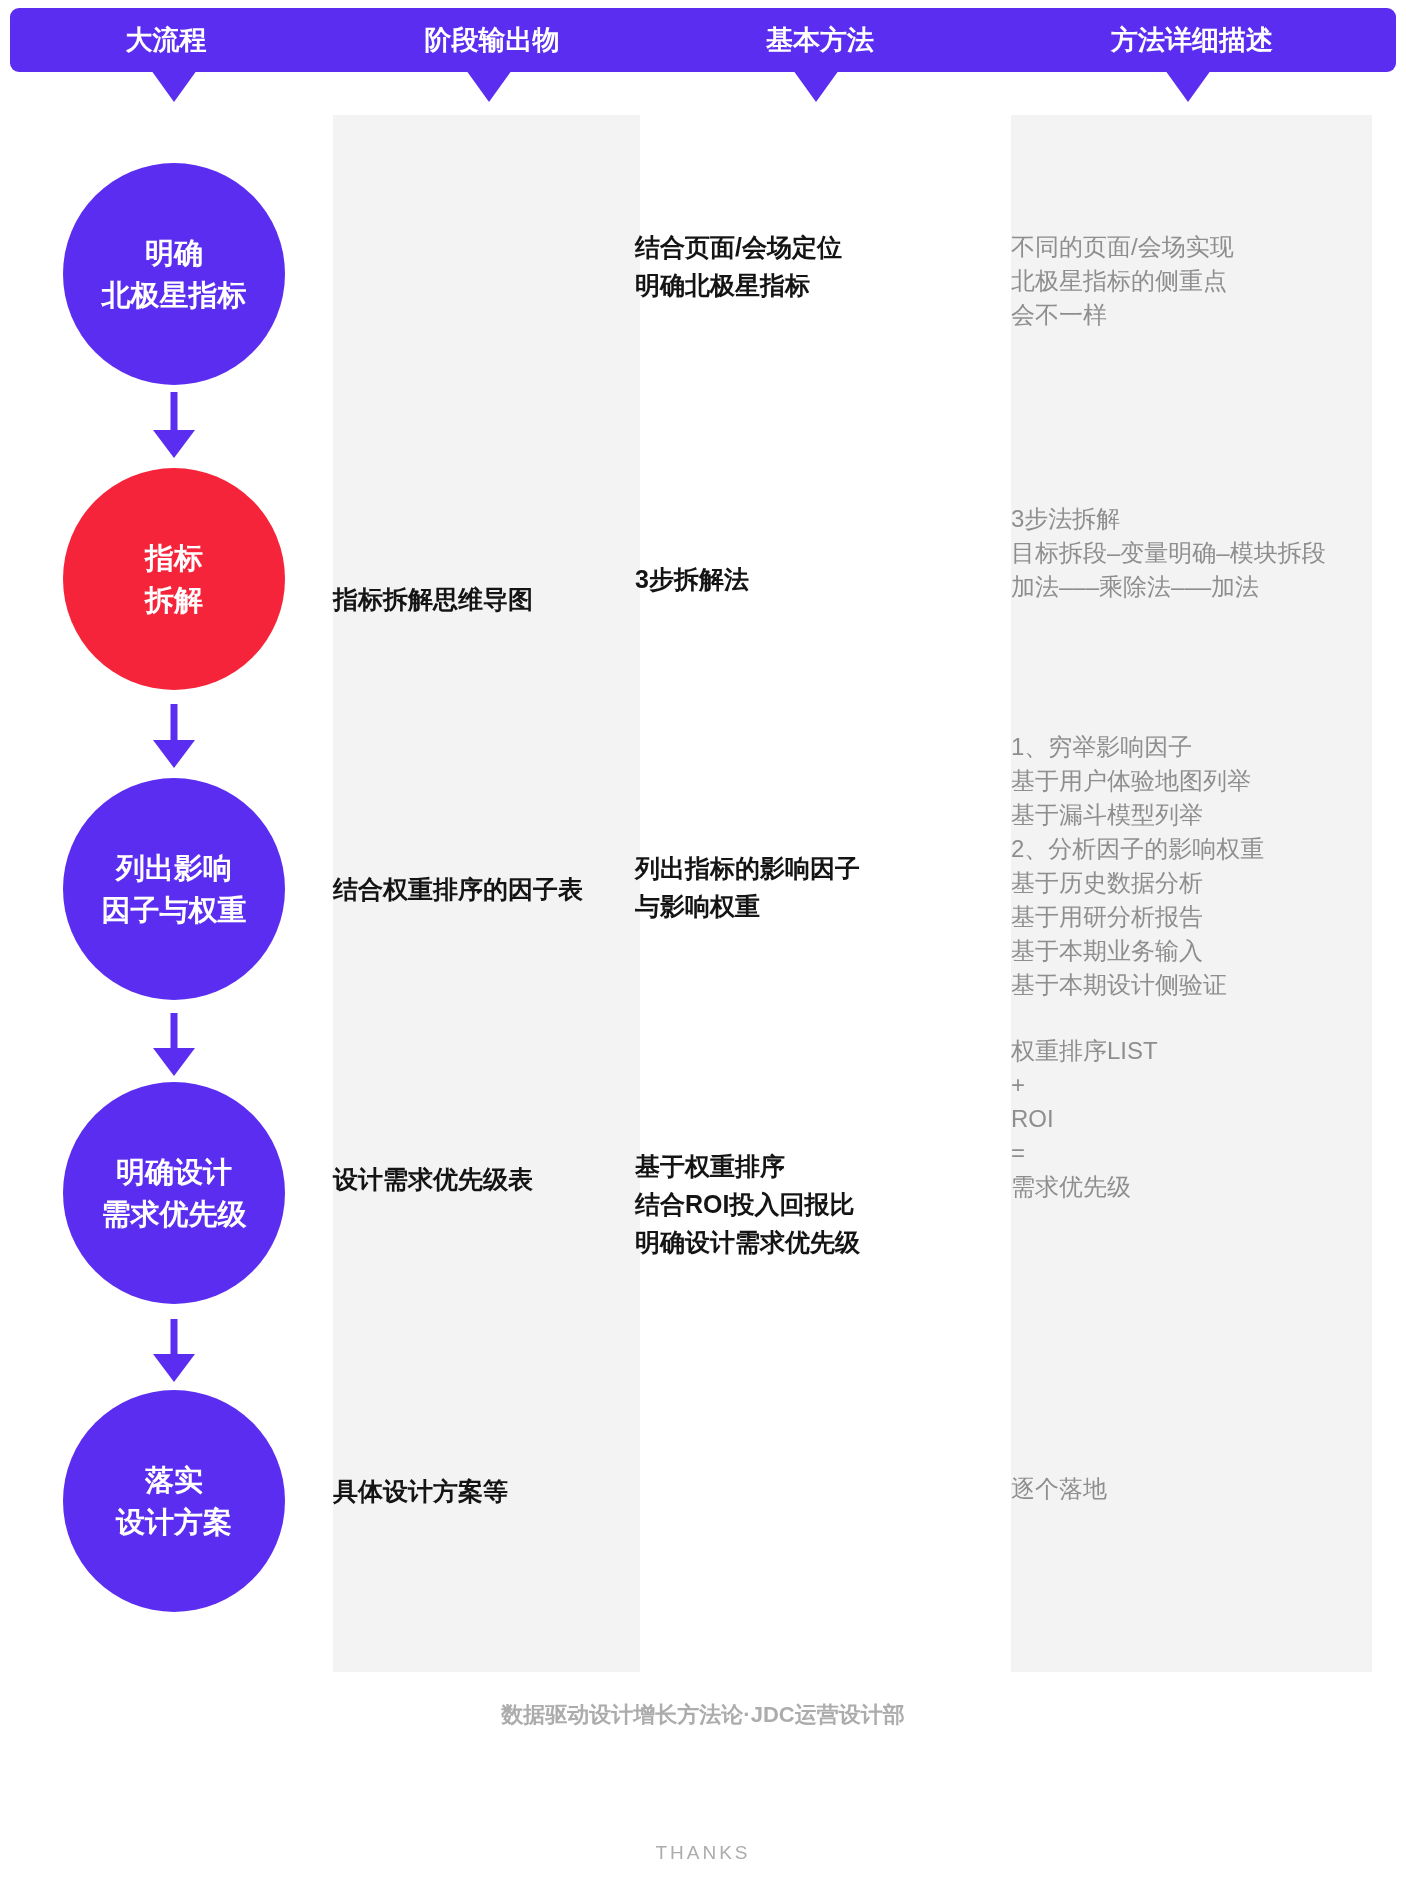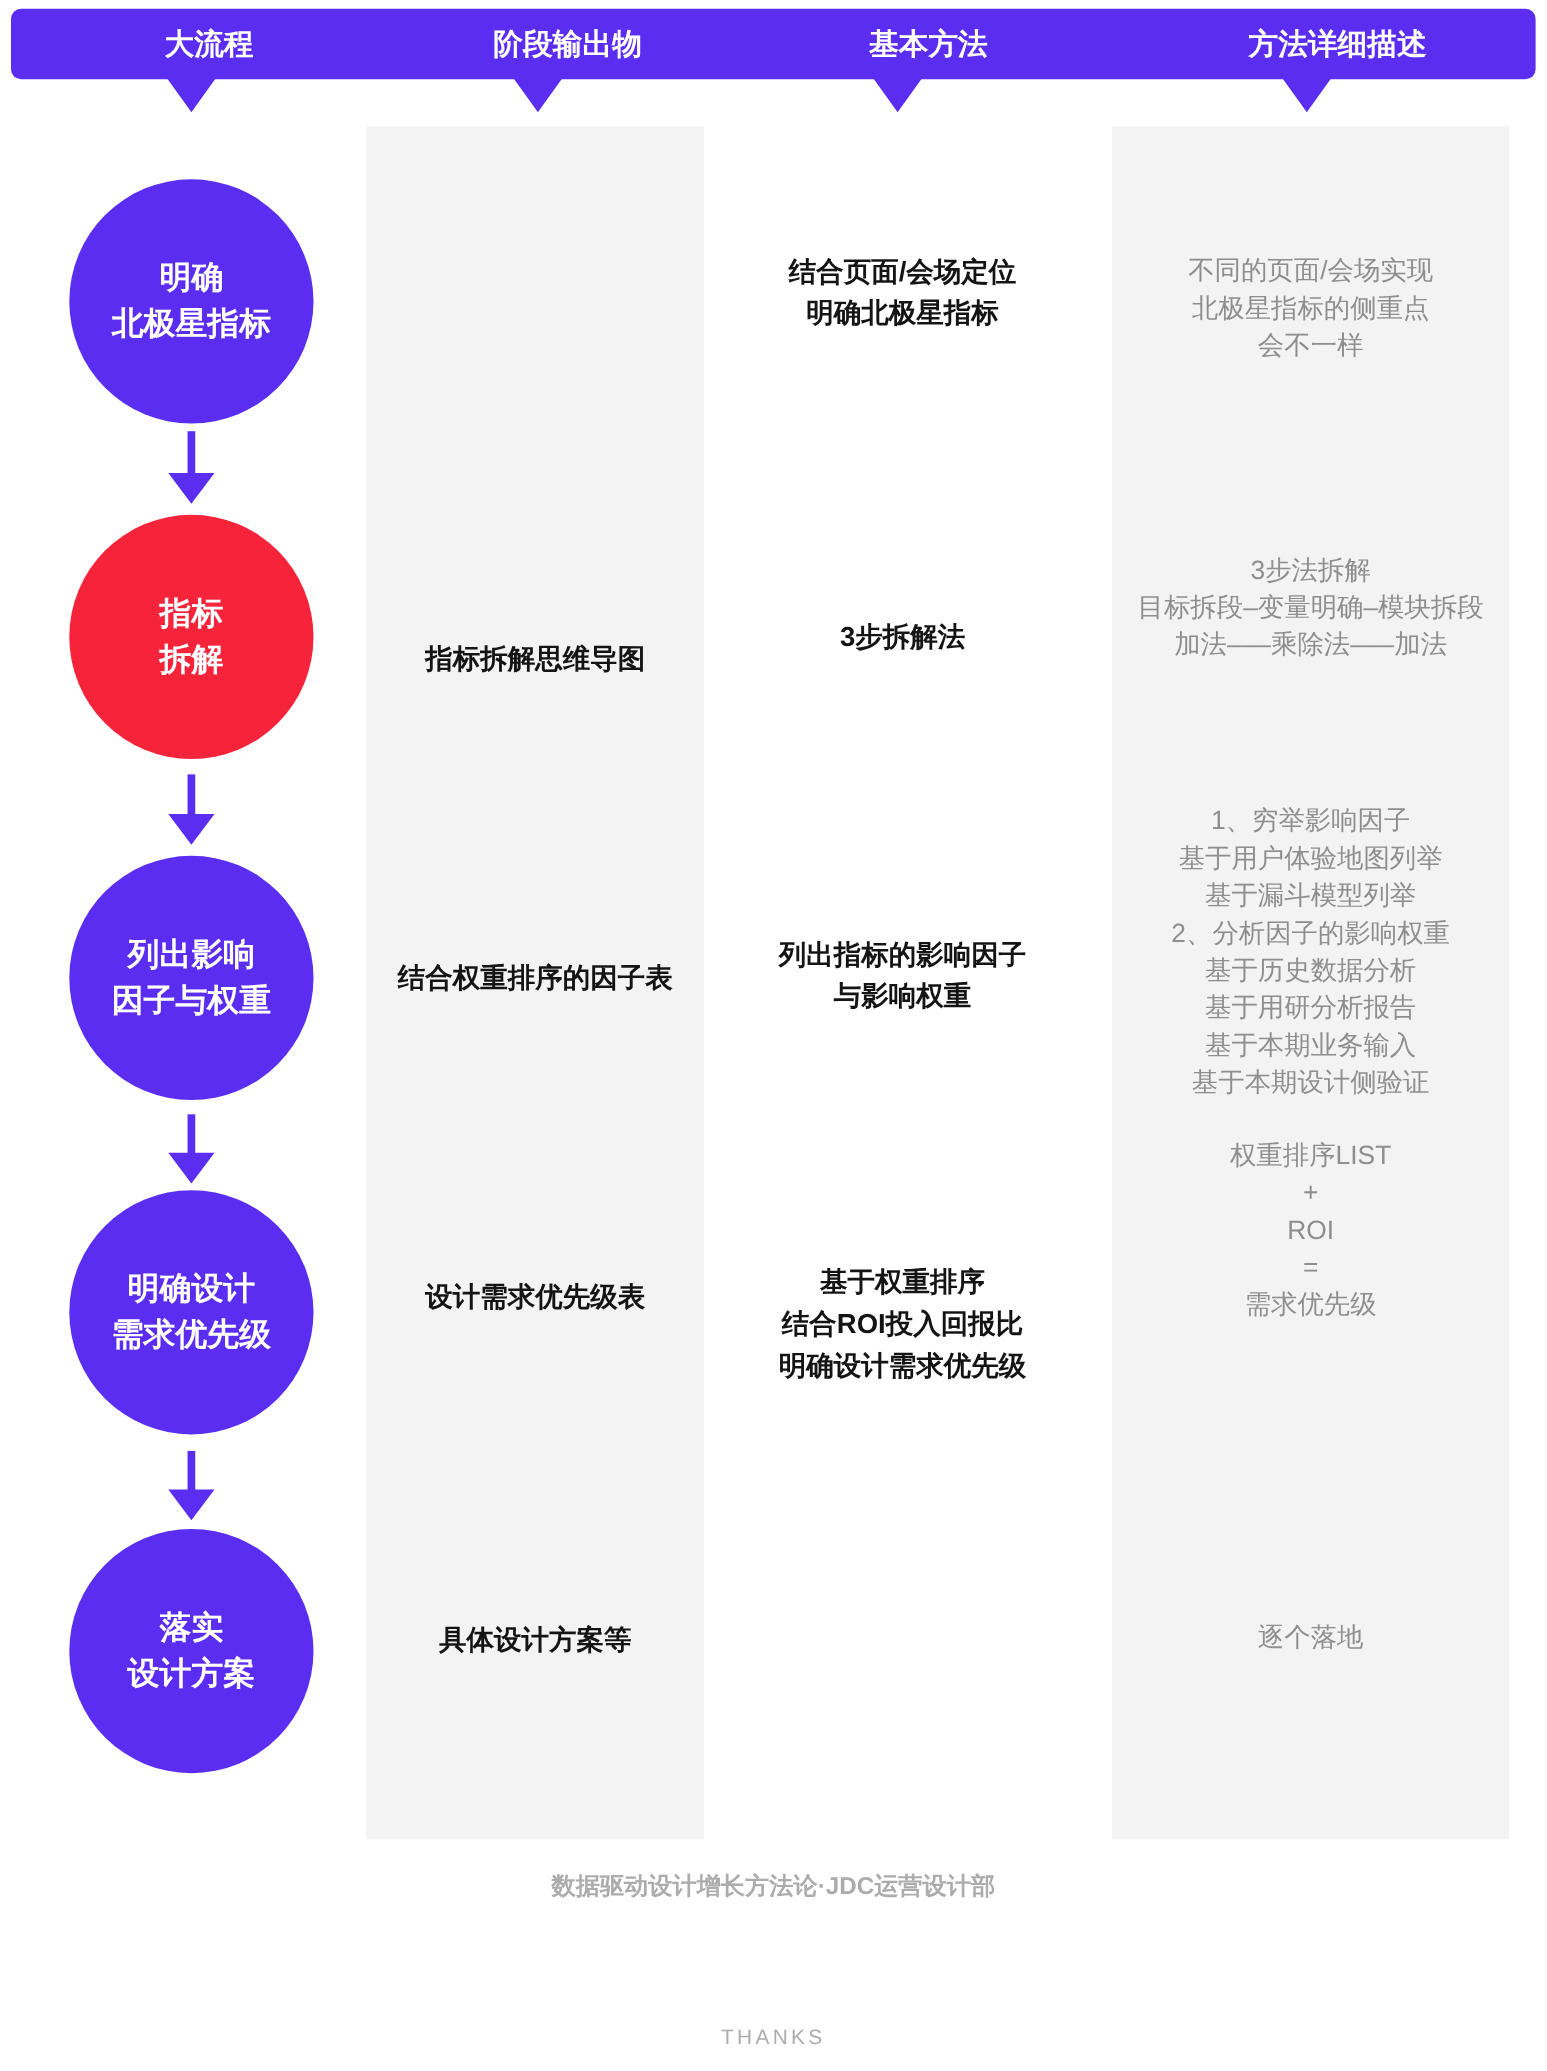--- a/index.html
+++ b/index.html
@@ -10,21 +10,21 @@
     font-family:"Liberation Sans","DejaVu Sans",sans-serif;
     overflow:hidden;
   }
   
   .header-bar{
     position:absolute;left:10px;top:8px;width:1386px;height:64px;
     background:#5B2DF0;border-radius:9px;
   }
   .header-label{
     position:absolute;top:50%;transform:translate(-50%,-50%);
-    color:#ffffff;font-size:27px;font-weight:bold;white-space:nowrap;margin-left:24px;
+    color:#ffffff;font-size:27px;font-weight:bold;white-space:nowrap;
   }
   .hl-1{left:156px;} .hl-2{left:482px;} .hl-3{left:810px;} .hl-4{left:1182px;}
   .pointer{
     position:absolute;top:70px;width:0;height:0;
     border-left:23px solid transparent;border-right:23px solid transparent;
     border-top:32px solid #5B2DF0;
   }
   .p-1{left:151px;} .p-2{left:466px;} .p-3{left:793px;} .p-4{left:1165px;}
   
   .col-bg{position:absolute;top:115px;height:1557px;background:#F3F3F3;}
@@ -47,21 +47,21 @@
     position:absolute;left:50%;transform:translateX(-50%);bottom:0;width:0;height:0;
     border-left:21px solid transparent;border-right:21px solid transparent;
     border-top:28px solid #5B2DF0;
   }
   .a-1{top:392px;height:66px;} .a-2{top:704px;height:64px;}
   .a-3{top:1013px;height:63px;} .a-4{top:1319px;height:63px;}
   .a-1 .shaft{height:40px;} .a-2 .shaft{height:38px;}
   .a-3 .shaft{height:37px;} .a-4 .shaft{height:37px;}
   
   .cell{
-    position:absolute;text-align:center;white-space:pre-line;
+    position:absolute;text-align:left;white-space:pre-line;
   }
   .cell.dark{color:#141414;font-size:25px;font-weight:bold;line-height:38px;}
   .cell.gray{color:#8E8E8E;font-size:24px;font-weight:normal;line-height:34px;}
   .col2{left:333px;width:307px;}
   .col3{left:635px;width:371px;}
   .col4{left:1011px;width:361px;}
   .r1-method{top:228px;line-height:44px;}
   .r1-detail{top:230px;line-height:36px;}
   .r2-output{top:580px;}
   .r2-method{top:560px;}

